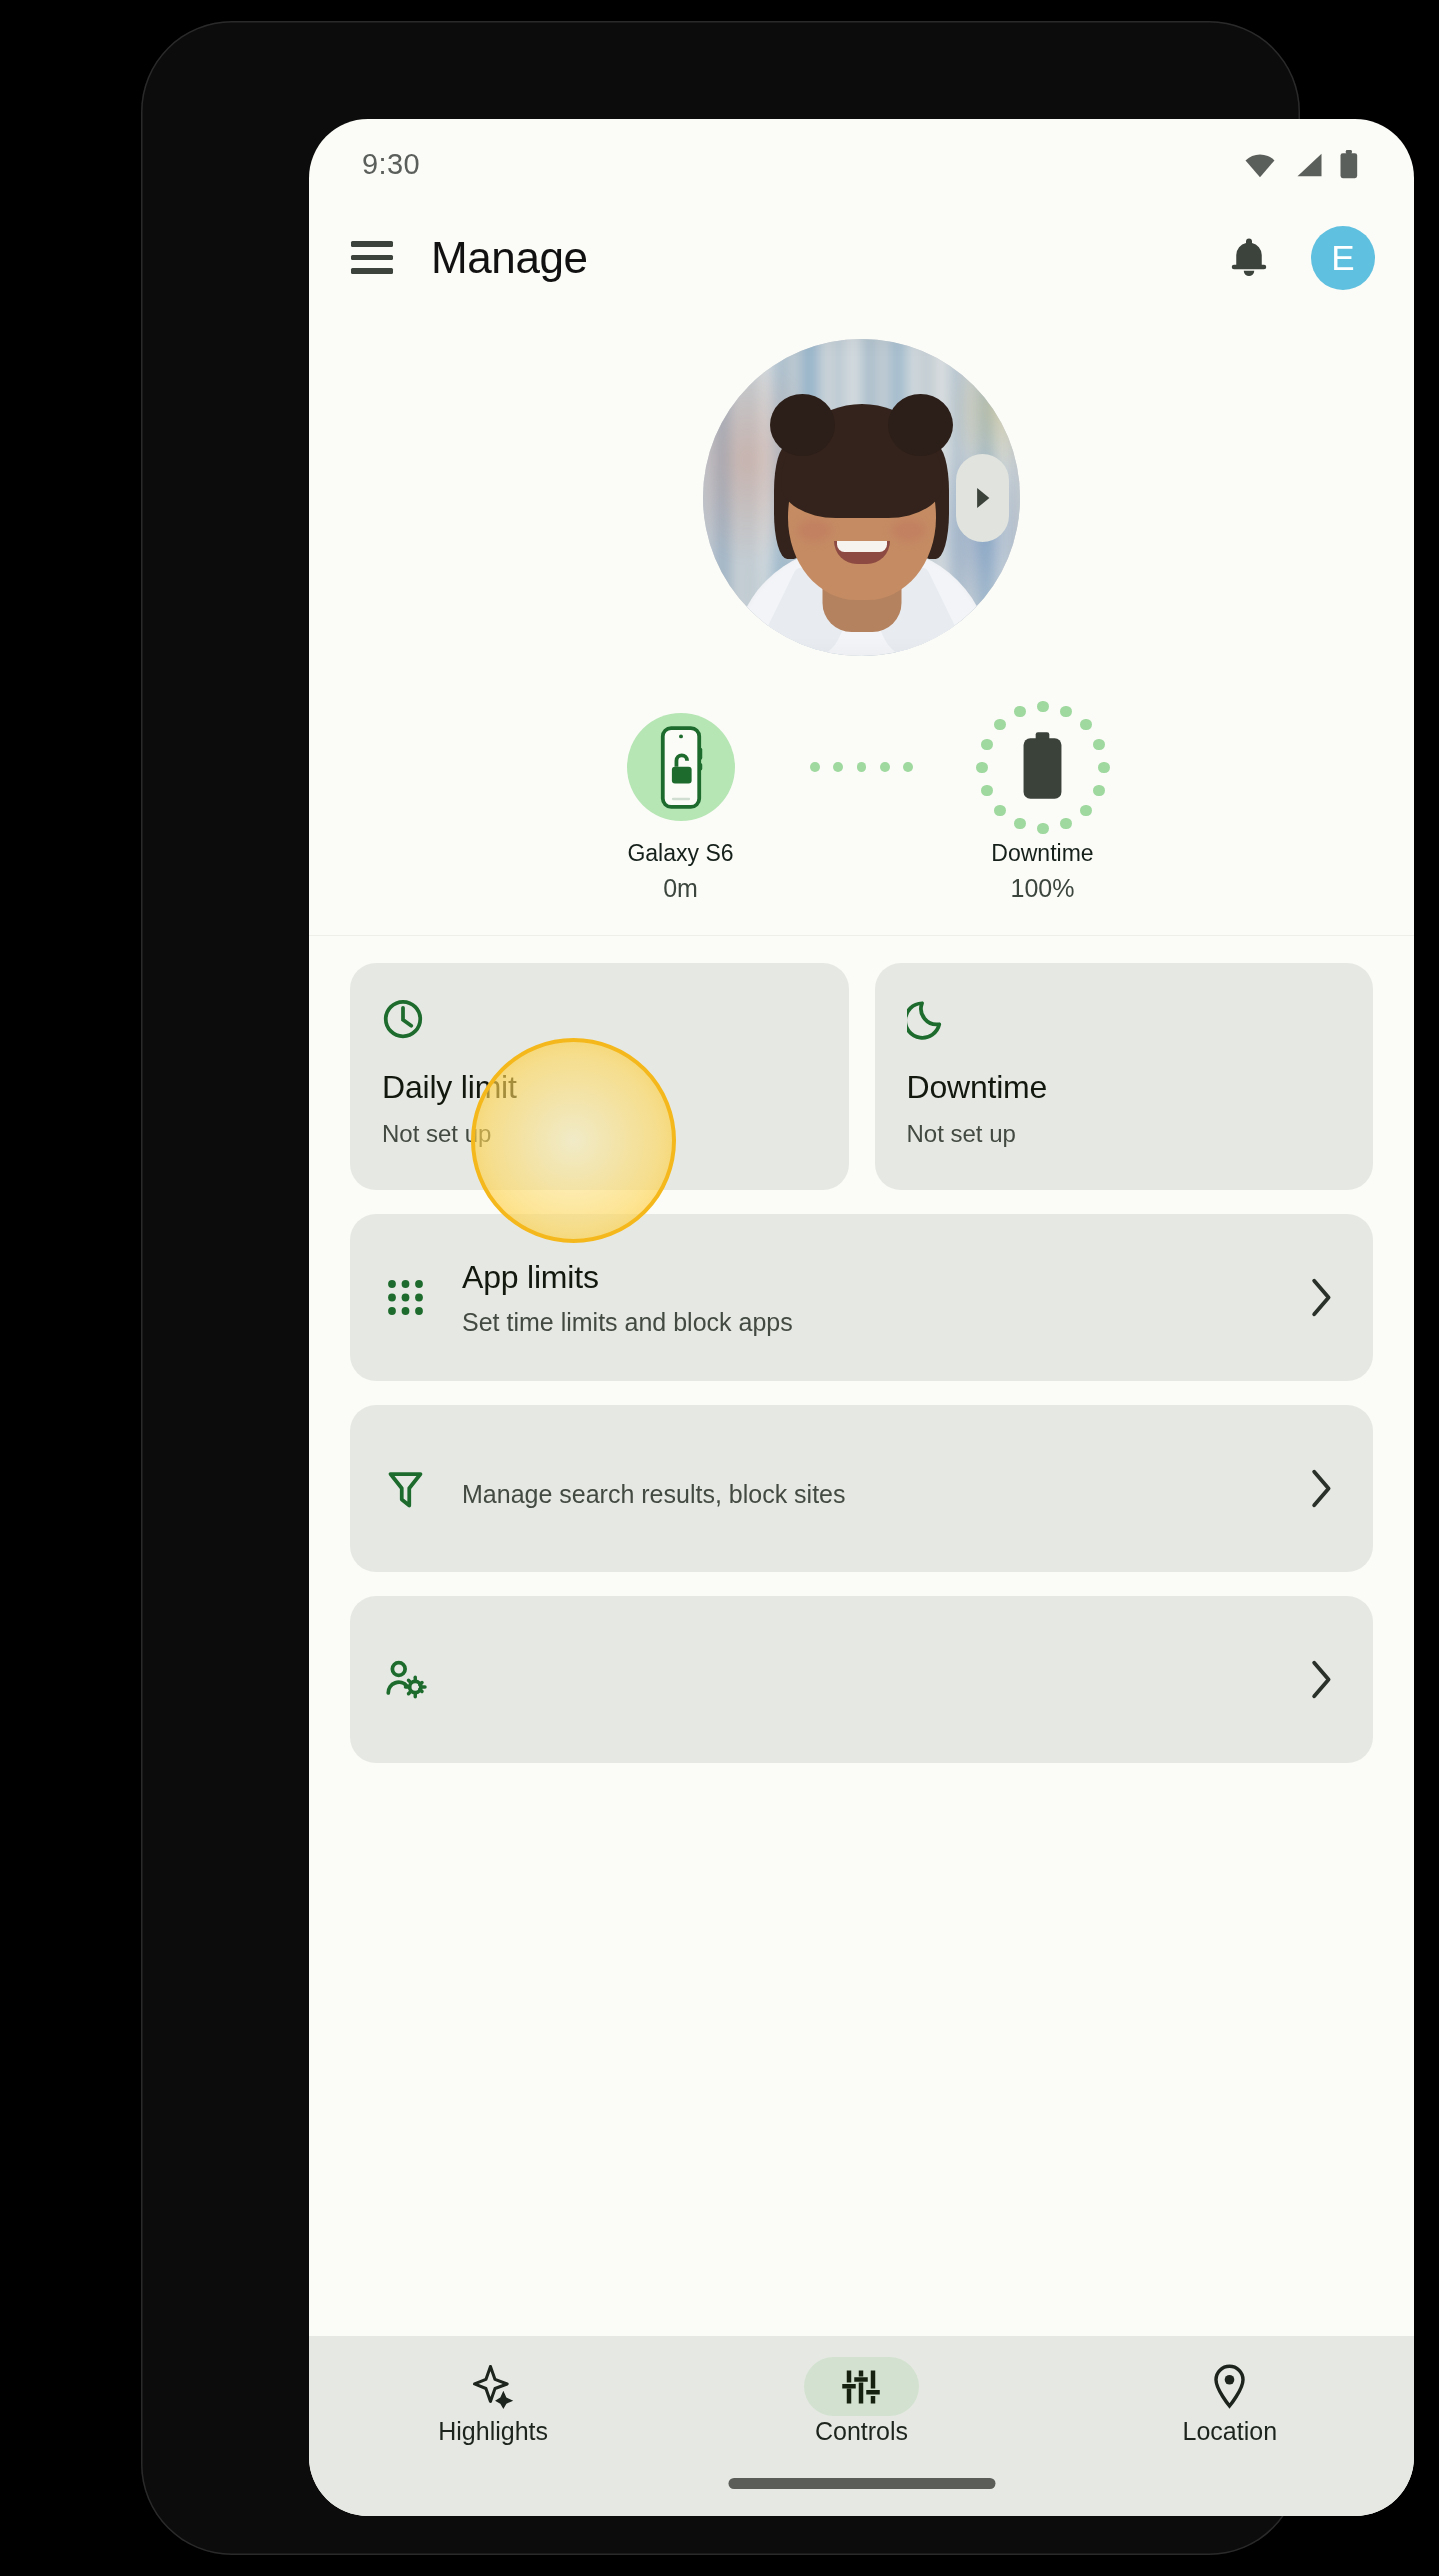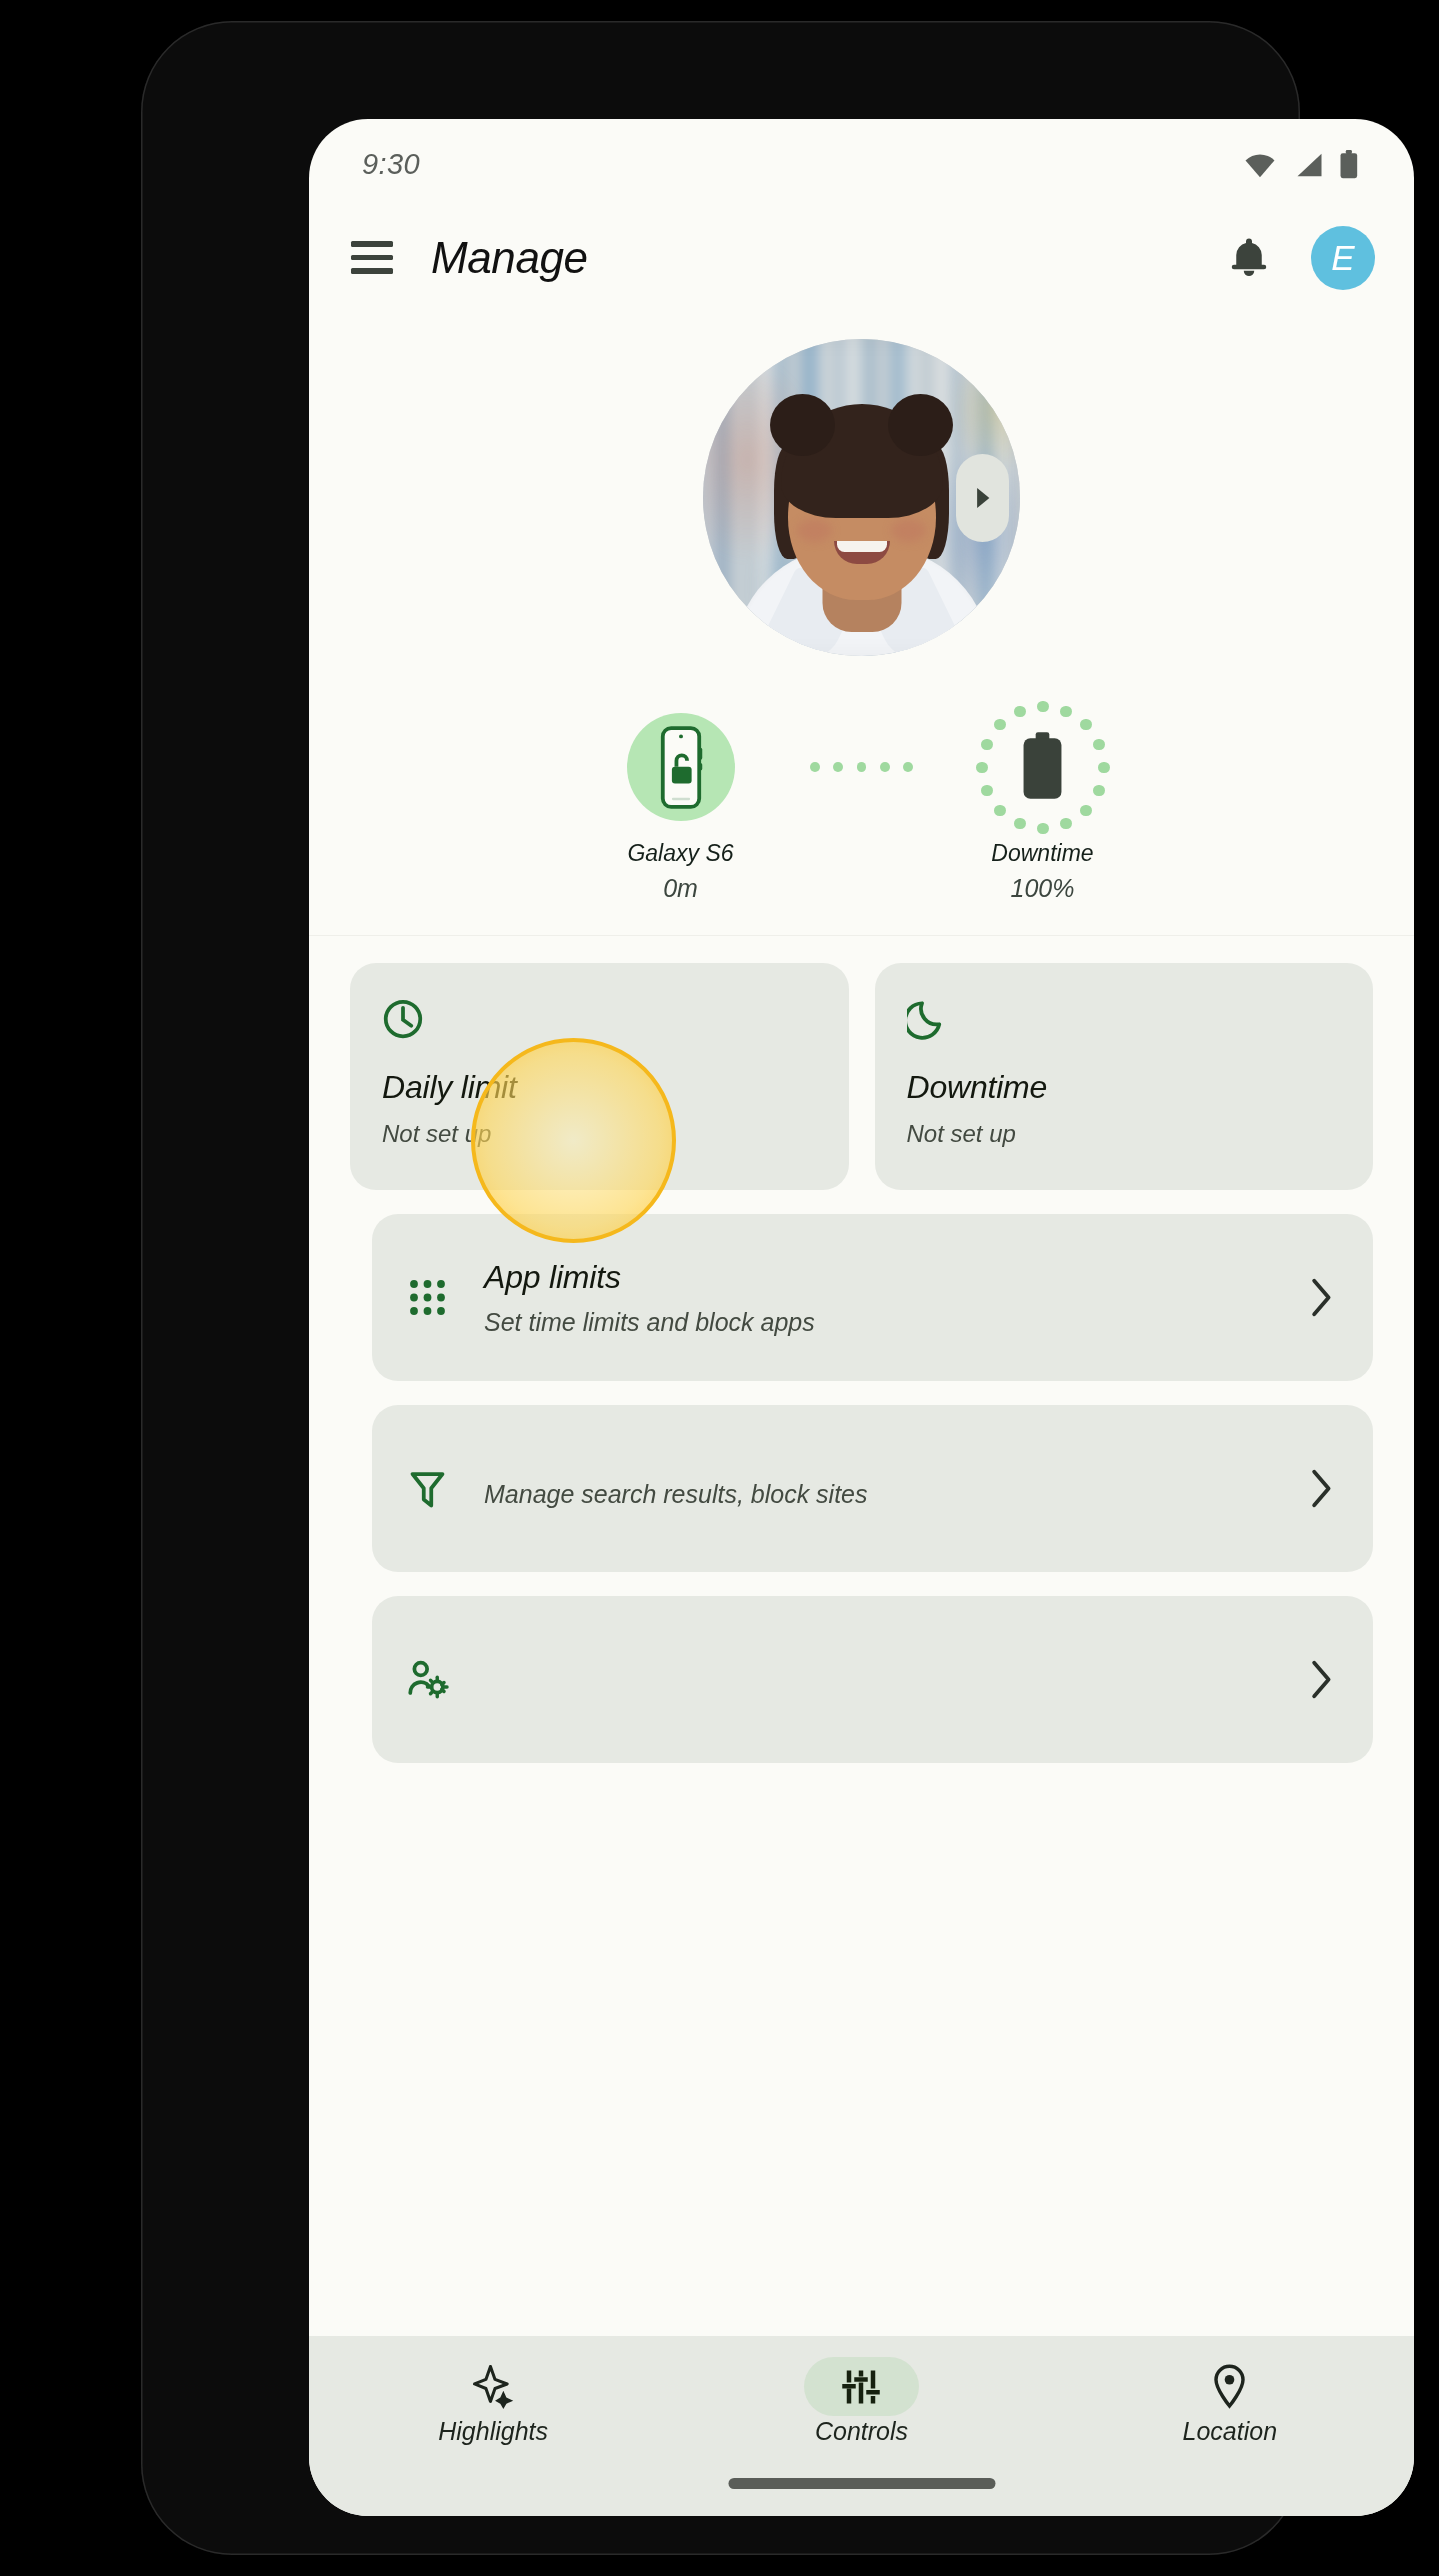--- a/index.html
+++ b/index.html
@@ -12,21 +12,20 @@
   }
 
   
   #device {
     position:absolute;
     left:141px; top:21px;
     width:1159px; height:2534px;
     background:#0c0c0c;
     border-radius:91px;
     box-shadow:0 0 0 1.5px #2a2a2a inset;
-    font-style:italic;
   }
 
   
   #screen {
     position:absolute;
     left:168px; top:98px;
     width:1105px; height:2397px;
     background:#FBFBF7;
     border-radius:59px;
     overflow:hidden;
@@ -247,21 +246,21 @@
     position:absolute;
     left:162px; top:102px;
     width:205px; height:205px;
     border-radius:50%;
     background:radial-gradient(circle at 50% 50%, rgba(255,236,160,.42) 0%, rgba(255,214,86,.62) 62%, rgba(255,196,40,.78) 100%);
     border:4.5px solid #F5B81C;
     pointer-events:none;
   }
 
   .lrow {
-    margin:24px 41px 0 63px;
+    margin:24px 41px 0 41px;
     height:167px;
     background:#E6E9E3;
     border-radius:26px;
     display:flex; align-items:center;
     padding:0 33px 0 36px;
     cursor:pointer;
   }
   .lrow .lic { width:70px; display:flex; align-items:center; justify-content:flex-start; }
   .lrow .ltx { flex:1; padding-left:6px;}
   .lrow .ltt { font-size:32px; color:#13180f; letter-spacing:-0.2px;}

